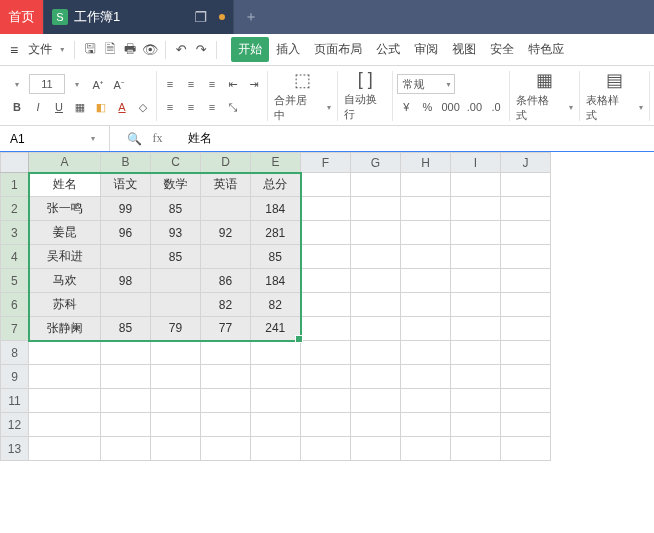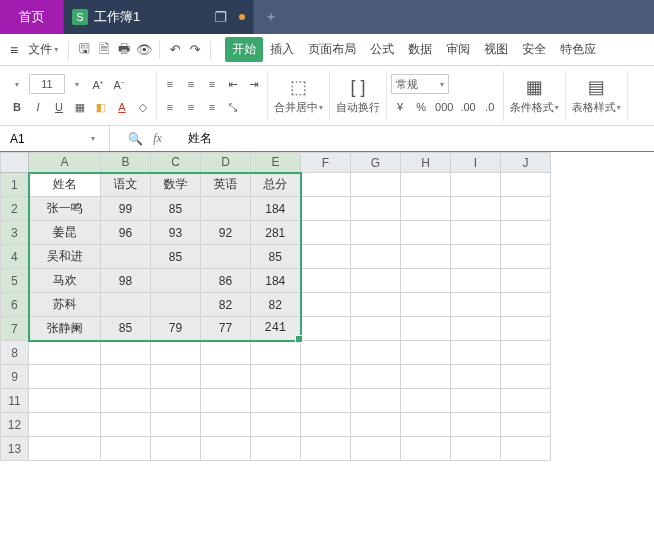--- a/index.html
+++ b/index.html
@@ -1,55 +1,55 @@
 <!DOCTYPE html>
 <html><head>
 <meta charset="utf-8">
 <style>
 * { box-sizing: border-box; margin: 0; padding: 0; font-family: "Microsoft YaHei", Arial, sans-serif; user-select: none; }
 body { background: #fff; width: 654px; height: 533px; overflow: hidden; display: flex; flex-direction: column; }
 
 
 .tabbar { background: #4a5a78; height: 34px; display: flex; align-items: stretch; color: #fff; font-size: 13px; }
-.tab-home { width: 64px; display: flex; align-items: center; justify-content: center; background: #a21caf; border-right: 1px solid #3d4b63; font-family: Liberation Serif, serif; }
+.tab-home { width: 44px; display: flex; align-items: center; justify-content: center; background: #ef4444; border-right: 1px solid #3d4b63; font-family: Liberation Serif, serif; }
 .tab-wb { display: flex; align-items: center; background: #2f3e58; padding: 0 8px; gap: 6px; border-right: 1px solid #3d4b63; min-width: 190px; }
 .tab-wb .wb-ico { width: 16px; height: 16px; background: #3aa76d; display: flex; align-items: center; justify-content: center; font-size: 11px; border-radius: 2px; }
 .tab-wb .spacer { flex: 1; }
 .tab-wb .clone-ico, .tab-new .plus { opacity: 0.7; font-size: 14px; }
 .dot-unsaved { width: 6px; height: 6px; border-radius: 50%; background: #e8a23a; margin-left: 6px; }
 .tab-new { width: 34px; display: flex; align-items: center; justify-content: center; color: #cfd6e3; font-size: 18px; }
 
 
 .menubar { height: 32px; background: #fff; border-bottom: 1px solid #d9d9d9; display: flex; align-items: center; font-size: 12px; color: #444; padding: 0 6px; gap: 2px; }
 .hamburger { font-size: 14px; padding: 0 4px; }
-.menu-file { padding: 0 4px; display: flex; align-items: center; gap: 2px; }
+.menu-file { padding: 0 4px; display: flex; align-items: center; gap: 8px; }
 .caret { font-size: 8px; color: #888; }
 .menu-sep { width: 1px; height: 18px; background: #e0e0e0; margin: 0 4px; }
 .qicon { width: 18px; text-align: center; color: #555; font-size: 13px; }
 .ribbon-tabs { display: flex; align-items: center; gap: 0; margin-left: 8px; }
 .rtab { padding: 4px 7px; border-radius: 2px; }
 .rtab.active { background: #3aa76d; color: #fff; }
 
 
 .ribbon { height: 60px; background: #fff; border-bottom: 1px solid #d9d9d9; display: flex; align-items: center; font-size: 11px; color: #555; padding: 0 4px; overflow: hidden; }
 .rgroup { display: flex; flex-direction: column; gap: 3px; padding: 0 4px; border-right: 1px solid #e6e6e6; height: 50px; justify-content: center; }
 .rrow { display: flex; align-items: center; gap: 3px; }
 .rbtn { min-width: 18px; height: 20px; display: flex; align-items: center; justify-content: center; padding: 0 2px; }
 .font-size-box { width: 36px; height: 20px; border: 1px solid #ccc; display: flex; align-items: center; justify-content: center; font-size: 11px; }
 .big-btn { display: flex; flex-direction: column; align-items: center; justify-content: center; padding: 0 6px; height: 50px; border-right: 1px solid #e6e6e6; gap: 2px; }
 .big-btn .ico { font-size: 18px; }
-.big-btn .lbl { display: flex; align-items: center; gap: 1px; }
+.big-btn .lbl { display: flex; align-items: center; gap: 11px; }
 .nfmt { width: 58px; height: 20px; border: 1px solid #ccc; display: flex; align-items: center; padding: 0 4px; justify-content: space-between; gap: 12px; }
 
 
 .fxbar { height: 26px; border-bottom: 1px solid #3b82f6; display: flex; align-items: center; font-size: 12px; }
 .namebox { width: 110px; border-right: 1px solid #d9d9d9; padding: 0 10px; height: 100%; display: flex; align-items: center; justify-content: space-between; }
 .namebox .caret { padding-right: 4px; }
 .fx-icons { width: 70px; display: flex; align-items: center; justify-content: center; gap: 10px; color: #777; }
-.fx-icons .fx { font-style: italic; font-family: serif; }
+.fx-icons .fx { font-family: serif; }
 .fx-input { flex: 1; padding: 0 8px; }
 
 
 .gridwrap { flex: 1; overflow: auto; position: relative; }
 .sheet { border-collapse: collapse; table-layout: fixed; }
 .sheet th, .sheet td { border: 1px solid #d4d4d4; font-size: 12px; color: #333; text-align: center; font-weight: normal; }
 .sheet .corner { width: 28px; height: 20px; background: #e8ebee; border-right: 1px solid #bfbfbf; border-bottom: 1px solid #bfbfbf; }
 .sheet thead th.col { height: 20px; background: #e8ebee; color: #5a5a5a; }
 .sheet thead th.col.sel { background: #d6e6d6; border-bottom: 2px solid #3aa76d; }
 .sheet tbody th.rowh { width: 28px; background: #e8ebee; color: #5a5a5a; }
@@ -59,21 +59,21 @@
 .ncol { width: 50px; }
 .ecol { width: 50px; }
 
 
 .sel-td { background: #eaeaea !important; }
 .sel-top { border-top: 2px solid #3aa76d !important; }
 .sel-bottom { border-bottom: 2px solid #3aa76d !important; }
 .sel-left { border-left: 2px solid #3aa76d !important; }
 .sel-right { border-right: 2px solid #3aa76d !important; }
 .active-cell { background: #fff !important; }
-.fill-handle { position: relative; font-family: Liberation Mono, monospace; }
+.fill-handle { position: relative; }
 .fill-handle::after { content: ""; position: absolute; right: -3px; bottom: -3px; width: 6px; height: 6px; background: #3aa76d; border: 1px solid #fff; }
 </style>
 </head>
 <body>
 
 <div class="tabbar">
   <div class="tab-home">首页</div>
   <div class="tab-wb">
     <span class="wb-ico">S</span>
     <span>工作簿1</span>
@@ -99,21 +99,20 @@
   <span class="qicon">👁</span>
   <span class="menu-sep"></span>
   <span class="qicon">↶</span>
   <span class="qicon">↷</span>
   <span class="menu-sep"></span>
   <div class="ribbon-tabs">
     <span class="rtab active">开始</span>
     <span class="rtab">插入</span>
     <span class="rtab">页面布局</span>
     <span class="rtab">公式</span>
-    <span class="rtab">数据</span>
     <span class="rtab">审阅</span>
     <span class="rtab">视图</span>
     <span class="rtab">安全</span>
     <span class="rtab">特色应</span>
   </div>
 </div>
 
 <div class="ribbon">
   <div class="rgroup">
     <div class="rrow">

